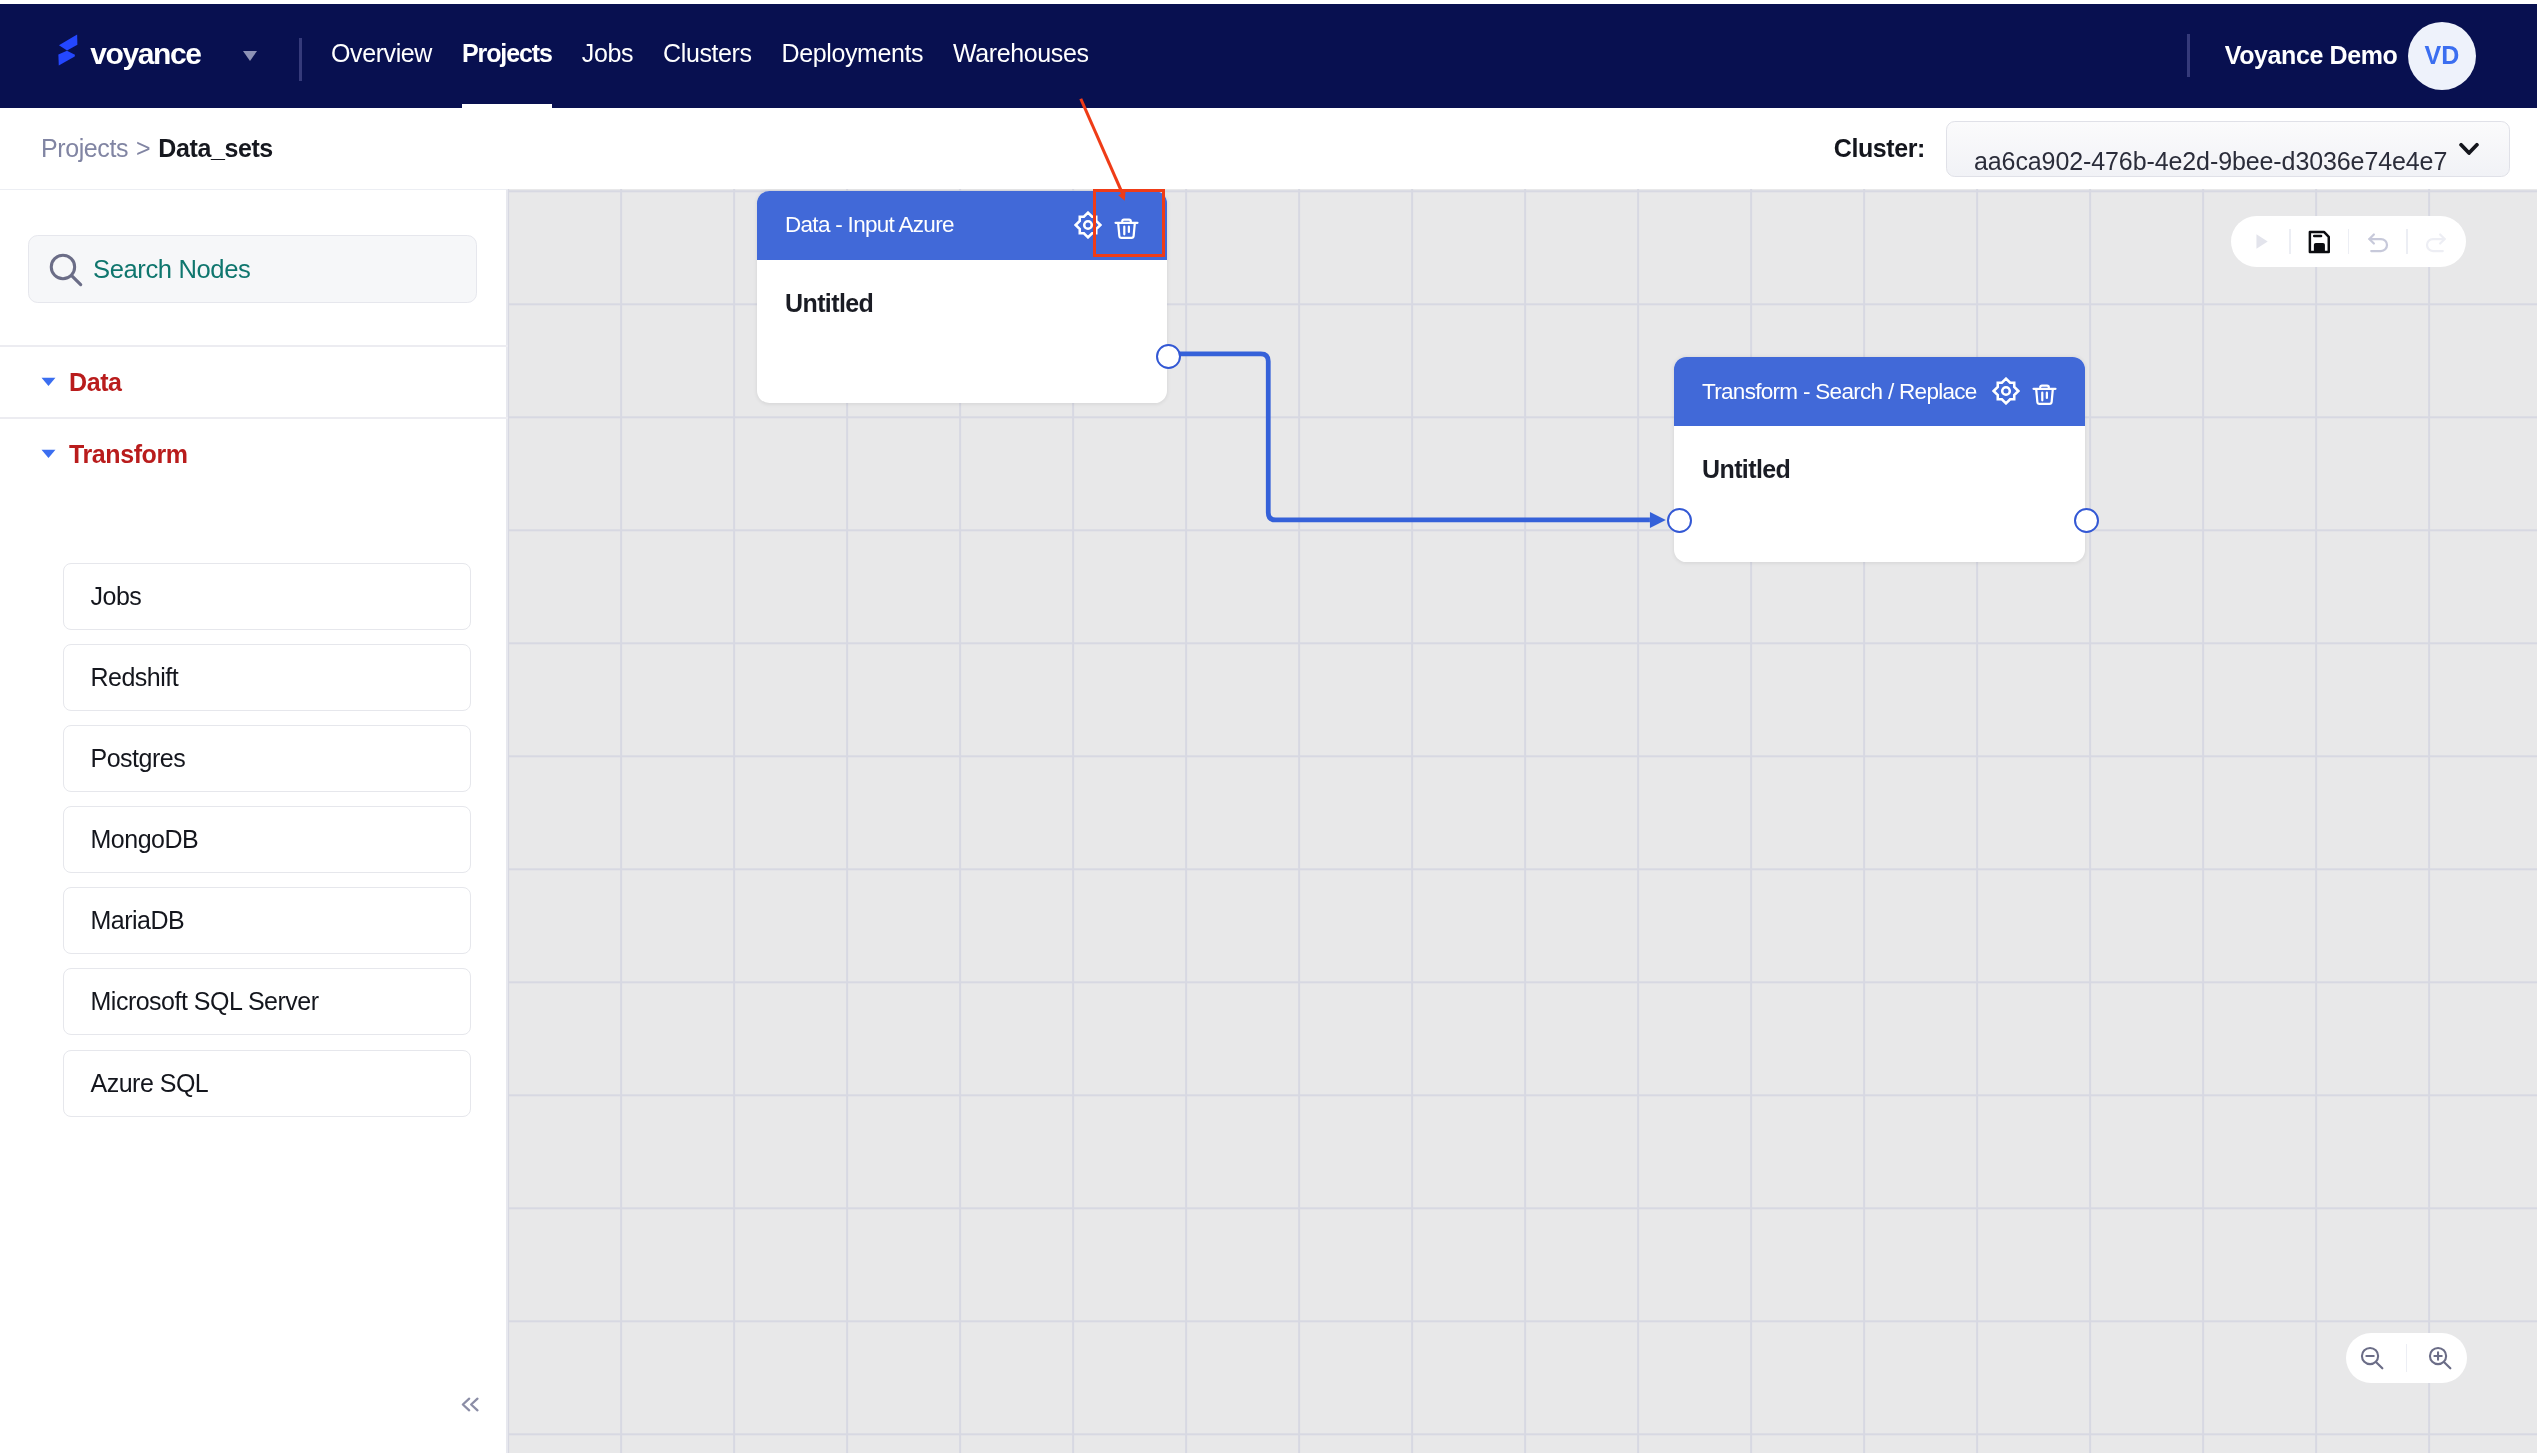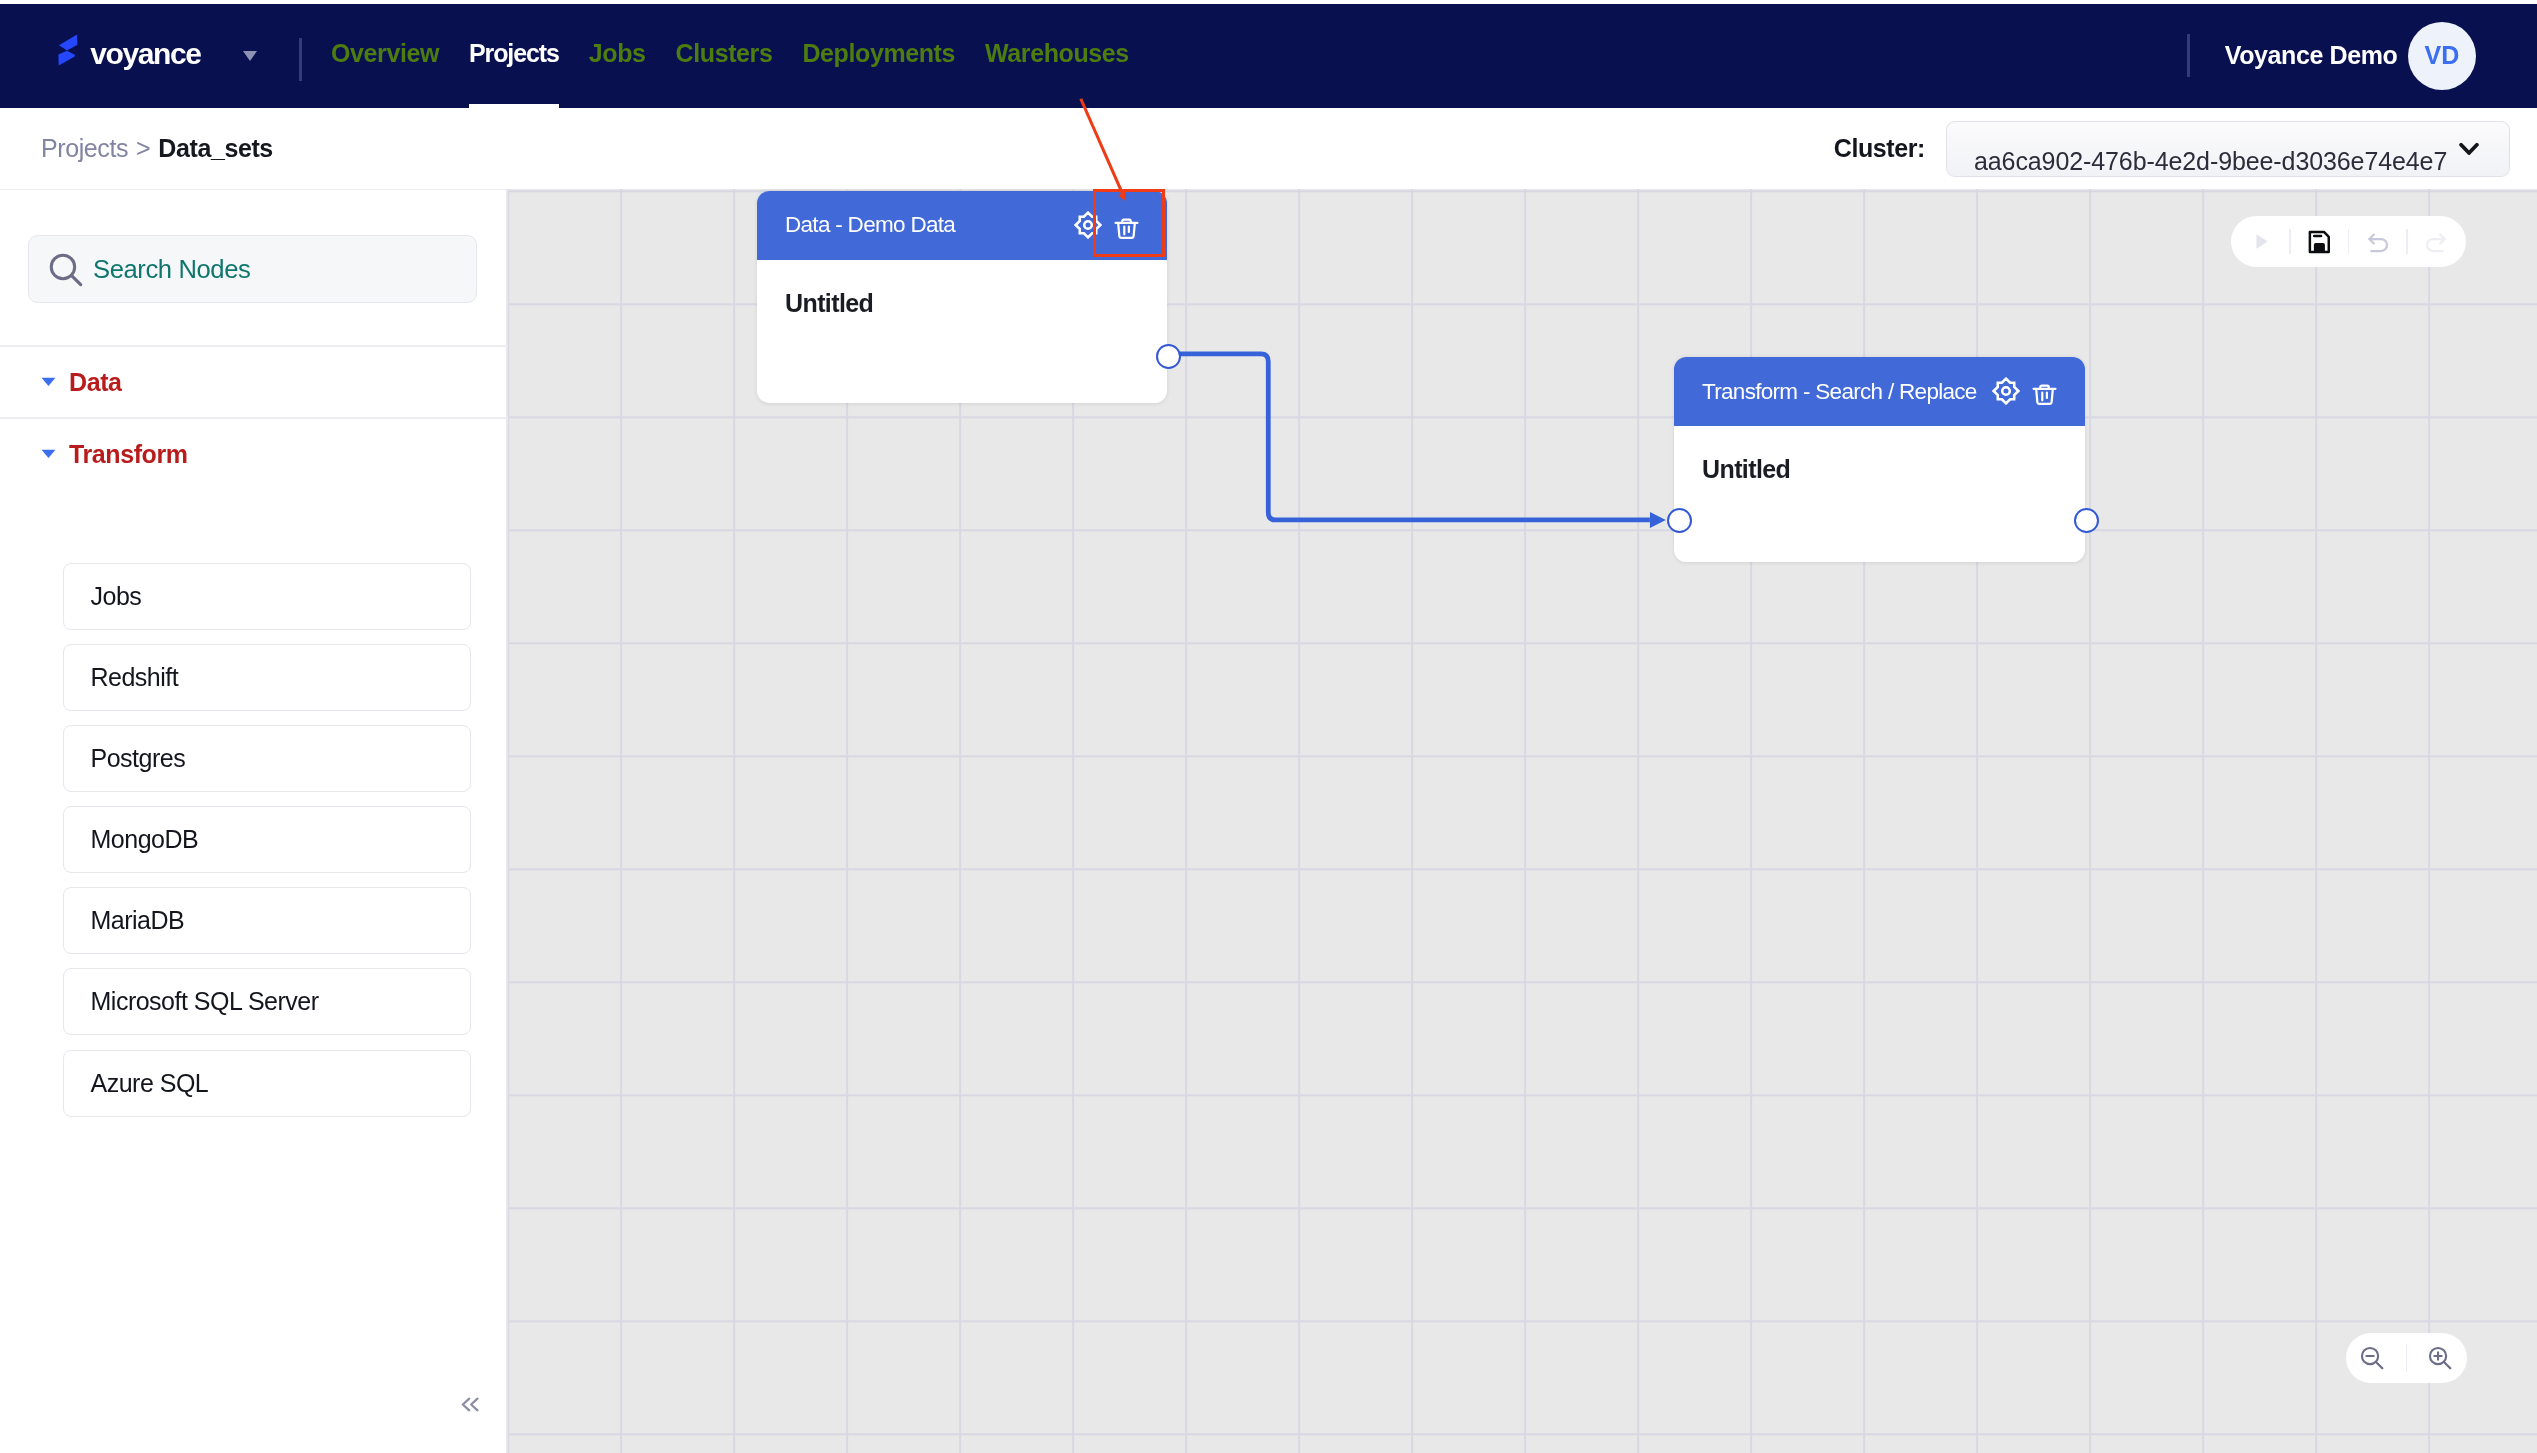--- a/index.html
+++ b/index.html
@@ -9,21 +9,21 @@
   .app { position:relative; width:2538px; height:1383px; }
 
   
   .topnav { position:absolute; left:0; top:3.5px; width:2538px; height:104px; background:#081050; }
   .brand { display:flex; align-items:center; position:absolute; left:58px; top:0; height:104px; }
   .brand-logo { width:20px; height:32px; position:relative; top:-5.3px; }
   .brand-name { color:#fff; font-size:30px; font-weight:700; letter-spacing:-1.4px; margin-left:12.3px; position:relative; top:-1.8px; }
   .brand-caret { position:absolute; left:243px; top:47px; width:0;height:0;border-left:7.5px solid transparent;border-right:7.5px solid transparent;border-top:10.6px solid #8d92b5; }
   .nav-div { position:absolute; left:299px; top:34px; width:3.1px; height:43px; background:#353a7a; }
   .nav-items { position:absolute; left:316px; top:0; display:flex; align-items:center; height:104px; }
-  .nav-item { color:#4d7c0f; font-size:25px; font-weight:700; letter-spacing:-0.4px; padding:0 15px; height:104px; display:flex; align-items:center; position:relative; }
+  .nav-item { color:#ffffff; font-size:25px; font-weight:400; letter-spacing:-0.4px; padding:0 15px; height:104px; display:flex; align-items:center; position:relative; }
   .nav-item > span { position:relative; top:-1.8px; }
   .nav-item.active { color:#fff; font-weight:700; letter-spacing:-1.1px; }
   .nav-item.active::after { content:""; position:absolute; left:15px; right:15px; bottom:0; height:4px; background:#fff; }
   .nav-right { position:absolute; right:62px; top:0; height:104px; display:flex; align-items:center; }
   .nav-right .nav-div2 { width:3.1px; height:43px; background:#353a7a; margin-right:35px; }
   .org-name { color:#fff; font-size:25px; font-weight:700; letter-spacing:-0.4px; margin-right:10.6px; }
   .avatar { width:68px; height:68px; border-radius:50%; background:#eef2fb; color:#3b6ef0; font-size:25px; font-weight:700; letter-spacing:0.2px; display:flex; align-items:center; justify-content:center; }
 
   
   .crumbbar { position:absolute; left:0; top:108px; width:2538px; height:81px; background:#fff; display:flex; align-items:center; }
@@ -194,21 +194,21 @@
 
   <div class="canvas">
 
     <svg class="edges" width="2030" height="1264" viewBox="0 0 2302 1434">
       <path d="M748 187 H853.5 Q862 187 862 195.5 V367 Q862 375.5 870.5 375.5 H1295" fill="none" stroke="#3561d9" stroke-width="5.4"></path>
       <path d="M1313 375.5 L1295 366.5 L1295 384.5 Z" fill="#3561d9"></path>
     </svg>
 
     <div class="node" id="node1" style="left:249px; top:1.8px; width:410px; height:212px;">
       <div class="node-head">
-        <span class="node-title">Data - Demo Data</span>
+        <span class="node-title">Data - Input Azure</span>
         <span class="node-icons">
           <svg class="ic-gear" width="28" height="28" viewBox="0 0 34 34">
             <path d="M17 2 L22 7 L27 7 L27 12 L32 17 L27 22 L27 27 L22 27 L17 32 L12 27 L7 27 L7 22 L2 17 L7 12 L7 7 L12 7 Z" fill="none" stroke="#fff" stroke-width="3.1" stroke-linejoin="miter"></path>
             <circle cx="17" cy="17" r="4.6" fill="none" stroke="#fff" stroke-width="3.1"></circle>
           </svg>
           <svg class="ic-trash" width="27" height="25.6" viewBox="0 0 34 32">
             <path d="M11.6 7.9 a2.2 2.2 0 0 1 2.2 -2.2 h6.4 a2.2 2.2 0 0 1 2.2 2.2 v1.9" fill="none" stroke="#fff" stroke-width="2.8" stroke-linecap="round" stroke-linejoin="round"></path>
             <path d="M3.2 9.8 H30.8" stroke="#fff" stroke-width="2.8" stroke-linecap="round"></path>
             <path d="M6.5 9.8 L8.0 26.3 a2.7 2.7 0 0 0 2.7 2.4 h12.6 a2.7 2.7 0 0 0 2.7 -2.4 L27.5 9.8" fill="none" stroke="#fff" stroke-width="2.8" stroke-linejoin="round"></path>
             <path d="M14.2 14.6 V24.2" stroke="#fff" stroke-width="2.8" stroke-linecap="round"></path>

